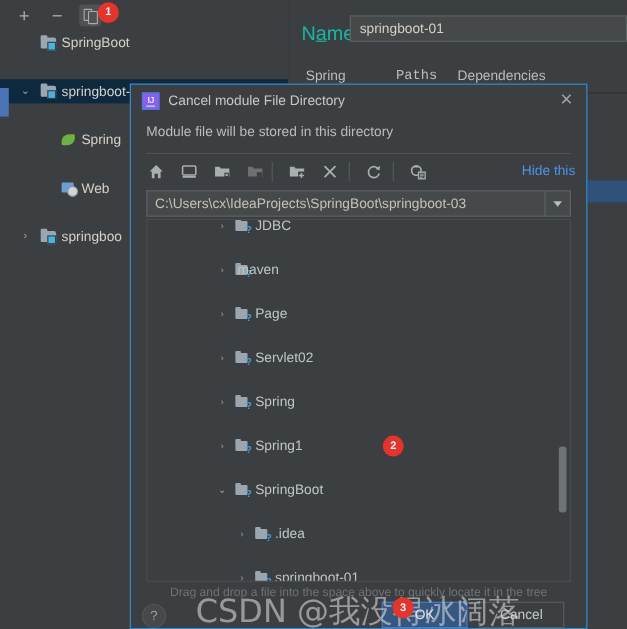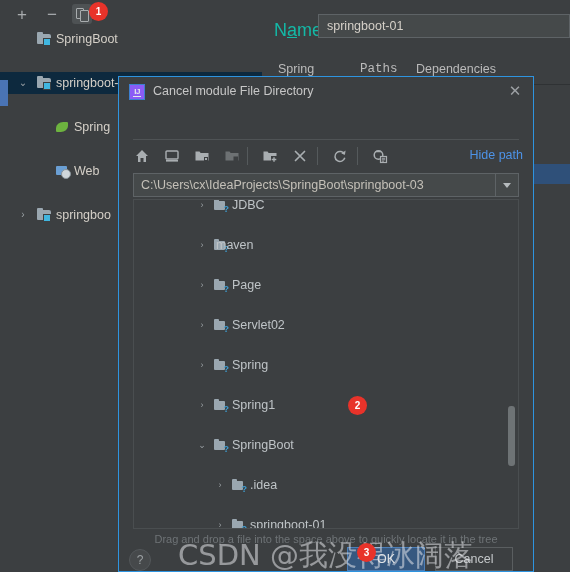--- a/index.html
+++ b/index.html
@@ -223,20 +223,21 @@
 <div id="dialog">
 
   <div id="dlg-titlebar">
     <div id="dlg-ij-icon">
       <span>IJ</span>
     </div>
     <div id="dlg-title">Cancel module File Directory</div>
     <div id="dlg-close">✕</div>
   </div>
 
+  <div id="dlg-subtitle">Module file will be stored in this directory</div>
   <div id="dlg-sep"></div>
 
   <div id="dlg-toolbar">
 
     <div class="dtb" style="left:0px;">
       <svg width="16" height="16" viewBox="0 0 16 16">
         <path d="M8 2 L14 8 L12 8 L12 14 L9.5 14 L9.5 10 L6.5 10 L6.5 14 L4 14 L4 8 L2 8 Z" fill="#a9aeb1"></path>
       </svg>
     </div>
 
@@ -291,21 +292,21 @@
 
     <div class="dtb" style="left:238px;">
       <svg width="16" height="16" viewBox="0 0 16 16">
         <circle cx="6.5" cy="7" r="4.3" fill="none" stroke="#a9aeb1" stroke-width="1.5"></circle>
         <path d="M2.6 4.2 A4.3 4.3 0 0 1 9.6 4.2" fill="#a9aeb1"></path>
         <rect x="8.5" y="8.5" width="6" height="6" fill="#3c3f41" stroke="#a9aeb1" stroke-width="1.2"></rect>
         <path d="M9.8 10.3 h3.4 M9.8 11.8 h3.4 M9.8 13.2 h2.2" stroke="#a9aeb1" stroke-width="0.9"></path>
       </svg>
     </div>
 
-    <div id="hide-path">Hide path</div>
+    <div id="hide-path">Hide this</div>
   </div>
 
   <div id="path-combo">
     <span id="path-text">C:\Users\cx\IdeaProjects\SpringBoot\springboot-03</span>
     <span id="path-arrow">
         <i></i>
       </span>
   </div>
 
   <div id="tree-box">

